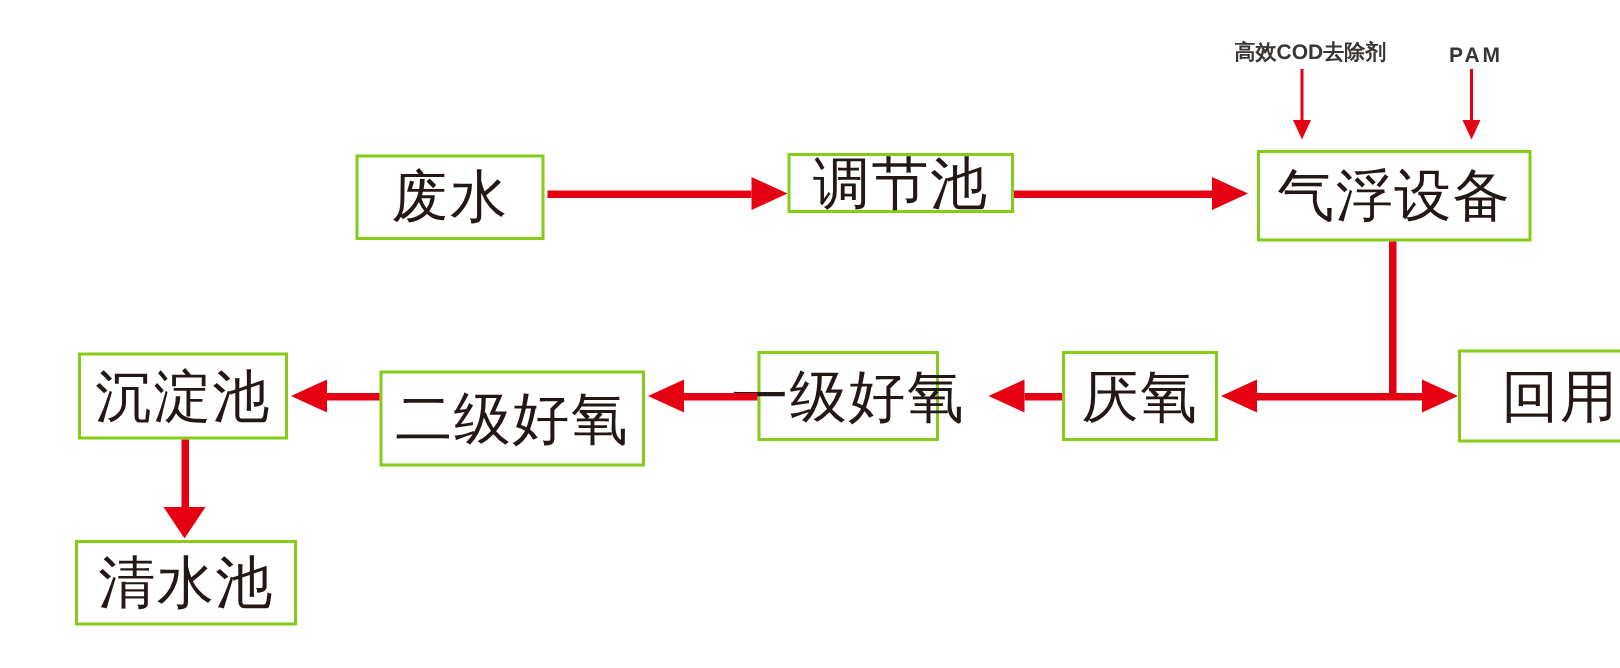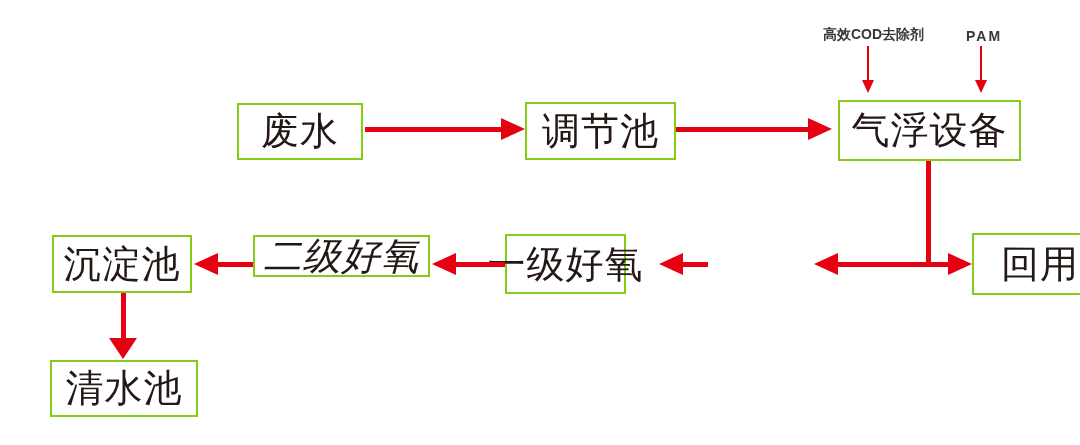--- a/index.html
+++ b/index.html
@@ -70,21 +70,21 @@
     <div class="head-down-sm" style="left:827px;top:80px;"></div>
   </div>
   <div>
     <div class="thinvline" style="left:945px;top:46px;height:36px;"></div>
     <div class="head-down-sm" style="left:940px;top:80px;"></div>
   </div>
 
   <div class="node" style="left:202px;top:103px;width:126px;height:57px;">
     <span>废水</span>
   </div>
-  <div class="node" style="left:490px;top:102px;width:151px;height:58px;">
+  <div class="node" style="left:490px;top:102px;width:151px;height:40px;">
     <span>调节池</span>
   </div>
   <div class="node" style="left:803px;top:100px;width:183px;height:61px;">
     <span>气浮设备</span>
   </div>
 
   <div>
     <div class="hline" style="left:330px;top:127px;width:136px;"></div>
     <div class="head-right" style="left:466px;top:118px;"></div>
   </div>
@@ -98,25 +98,28 @@
 
   <div>
     <div class="head-left" style="left:779px;top:253px;"></div>
     <div class="hline" style="left:803px;top:262px;width:112px;"></div>
     <div class="head-right" style="left:913px;top:253px;"></div>
   </div>
 
   <div class="node" style="left:17px;top:235px;width:140px;height:58px;justify-content:center;">
     <span>沉淀池</span>
   </div>
-  <div class="node" style="left:218px;top:235px;width:177px;height:42px;font-style:italic;">
+  <div class="node" style="left:218px;top:247px;width:177px;height:64px;">
     <span>二级好氧</span>
   </div>
   <div class="node" style="left:470px;top:234px;width:121px;height:60px;">
     <span>一级好氧</span>
+  </div>
+  <div class="node" style="left:673px;top:234px;width:104px;height:60px;">
+    <span>厌氧</span>
   </div>
   <div class="node" style="left:937px;top:233px;width:136px;height:62px;">
     <span>回用</span>
   </div>
 
   <div>
     <div class="head-left" style="left:624px;top:253px;"></div>
     <div class="hline" style="left:648px;top:262px;width:25px;"></div>
   </div>
 

